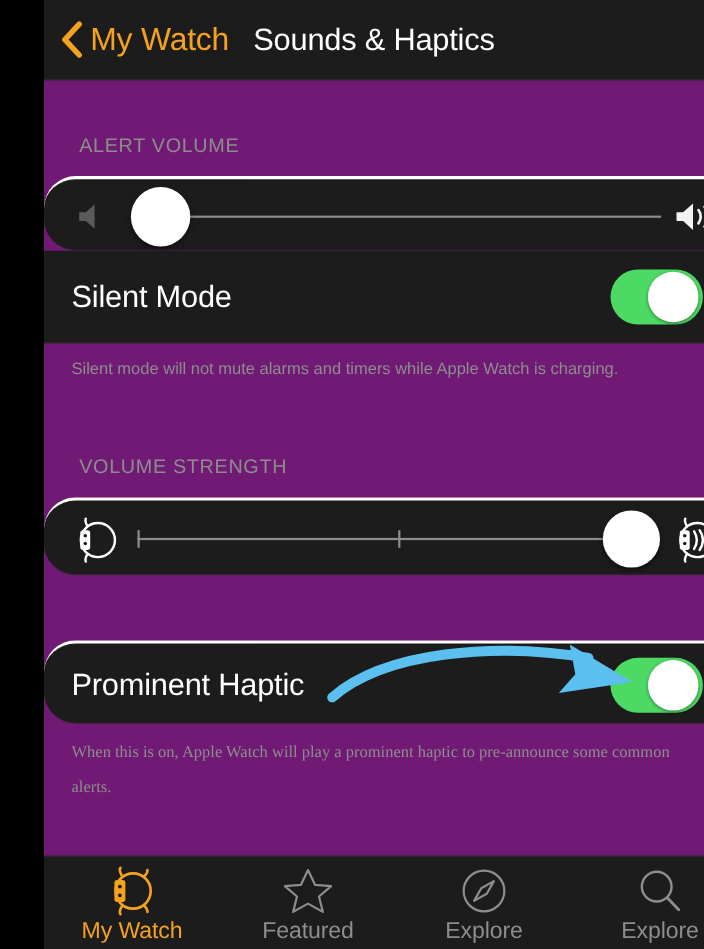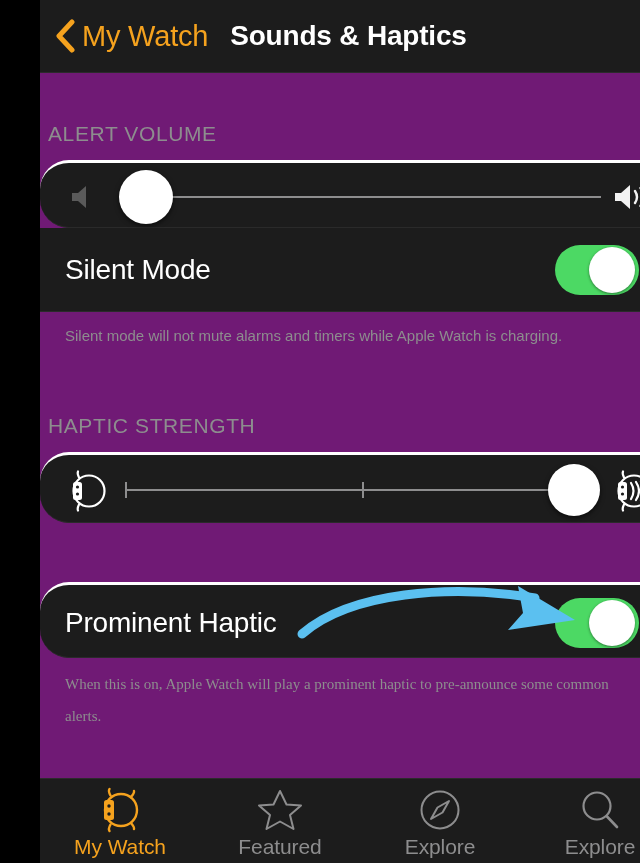--- a/index.html
+++ b/index.html
@@ -46,31 +46,31 @@
   }
   .back-label {
     color: #f5a21e;
     font-size: 29px;
     margin-left: 6px;
     letter-spacing: -0.2px;
   }
   .nav-title {
     color: #ffffff;
     font-size: 28px;
-    font-weight: bold;
+    font-weight: normal;
     margin-left: 22px;
     letter-spacing: -0.2px;
   }
 
   
   .group-header {
     color: #8d8d8e;
-    font-size: 21px;
+    font-size: 18px;
     letter-spacing: 0.6px;
-    padding-left: 8px;
+    padding-left: 32px;
     position: absolute;
   }
 
   
   .cell {
     position: absolute;
     left: 0;
     width: 640px;
     background: #1c1c1c;
     box-sizing: border-box;
@@ -216,21 +216,21 @@
 
   <div class="cell cell-sep-bottom" style="top:228px; height:84px;">
     <div class="cell-title" style="top:26px;">Silent Mode</div>
     <div class="switch" style="right:41px; top:17px;">
       <div class="knob"></div>
     </div>
   </div>
 
   <div class="footer-note" style="top:320px;">Silent mode will not mute alarms and timers while Apple Watch is charging.</div>
 
-  <div class="group-header" style="top:414px;">HAPTIC STRENGTH</div>
+  <div class="group-header" style="top:414px;">VOLUME STRENGTH</div>
 
   <div class="cell cell-sep-top cell-sep-bottom" style="top:452px; height:71px;">
 
     <svg class="icon-abs" style="left:27px; top:14px; width:42px; height:44px;" viewBox="0 0 42 44">
       <circle cx="22" cy="22" r="15.5" fill="none" stroke="#ffffff" stroke-width="2.2"></circle>
       <path d="M12 8.5 q-2 -4 -1 -6" fill="none" stroke="#ffffff" stroke-width="2.2" stroke-linecap="round"></path>
       <path d="M12 35.5 q-2 4 -1 6" fill="none" stroke="#ffffff" stroke-width="2.2" stroke-linecap="round"></path>
       <rect x="6" y="13" width="9" height="18" rx="2.5" fill="#ffffff"></rect>
       <circle cx="10.5" cy="18" r="1.6" fill="#1c1c1c"></circle>
       <circle cx="10.5" cy="25" r="1.6" fill="#1c1c1c"></circle>

